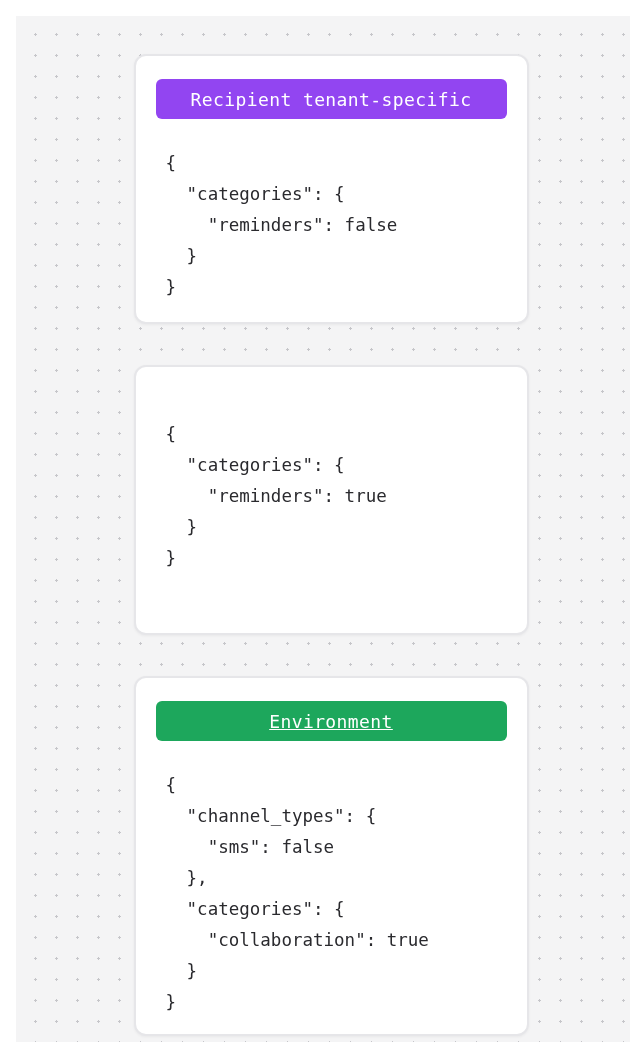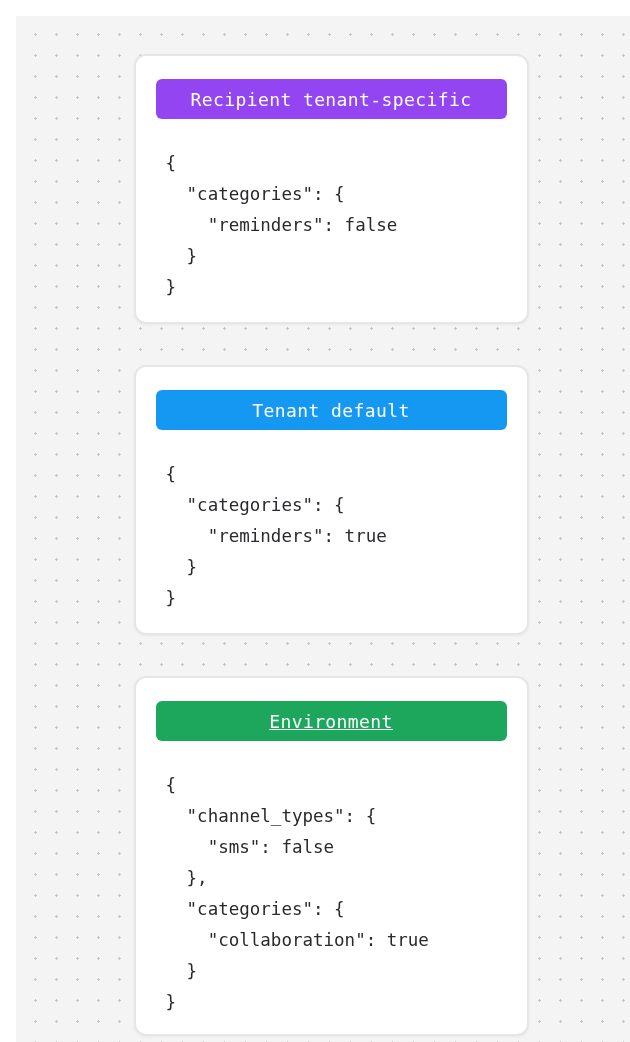--- a/index.html
+++ b/index.html
@@ -64,21 +64,20 @@
   <div class="card card-1">
     <div class="badge" style="background-color: rgb(146, 69, 241);">Recipient tenant-specific</div>
     <div class="code">{
   "categories": {
     "reminders": false
   }
 }</div>
   </div>
 
   <div class="card card-2">
-    <div class="badge" style="background-color: rgb(21, 152, 242);">Tenant default</div>
     <div class="code">{
   "categories": {
     "reminders": true
   }
 }</div>
   </div>
 
   <div class="card card-3">
     <div class="badge" style="background-color: rgb(29, 167, 92); text-decoration: underline;">Environment</div>
     <div class="code">{

